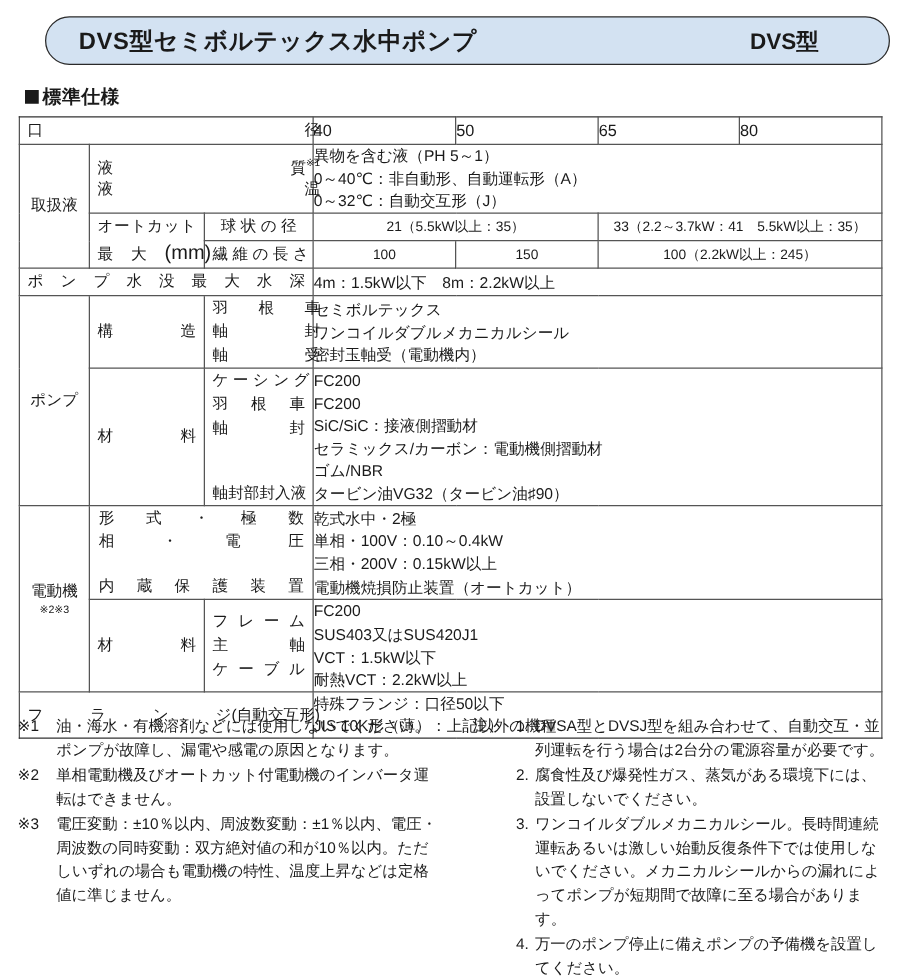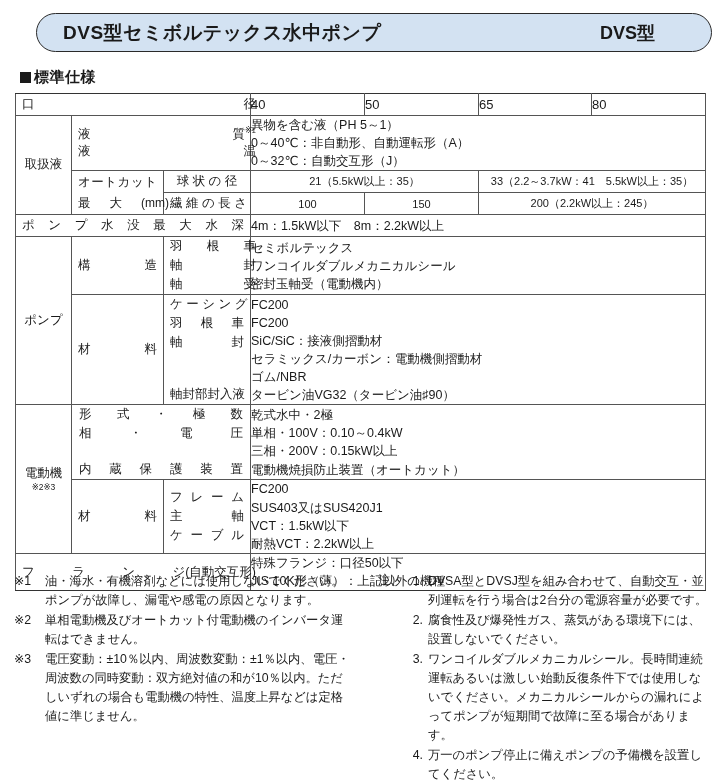--- a/index.html
+++ b/index.html
@@ -130,21 +130,21 @@
     text-align: center;
     padding: 2px 3px;
     font-size: 11px;
     white-space: nowrap;
   }
   .val-line { display: block; white-space: nowrap; }
   .hdr-num {
     font-size: 13px;
     padding: 3px 0;
   }
-  .small-unit { font-size: 12px; }
+  .small-unit { font-size: 16px; }
 
   
   .notes-left {
     position: absolute;
     left: 14px;
     top: 572px;
     width: 340px;
     font-size: 12.3px;
     line-height: 1.55;
   }
@@ -247,21 +247,21 @@
     <td colspan="2" class="val-center">21（5.5kW以上：35）</td>
     <td colspan="2" class="val-center">33（2.2～3.7kW：41　5.5kW以上：35）</td>
   </tr>
 
   <tr>
     <td class="dash-left">
       <div class="lbl lbl-center">繊 維 の 長 さ</div>
     </td>
     <td class="val-center">100</td>
     <td class="val-center">150</td>
-    <td colspan="2" class="val-center">200（2.2kW以上：245）</td>
+    <td colspan="2" class="val-center">100（2.2kW以上：245）</td>
   </tr>
 
   <tr>
     <td colspan="3">
       <div class="lbl lbl-justify">ポ ン プ 水 没 最 大 水 深</div>
     </td>
     <td colspan="4" class="val">4m：1.5kW以下　8m：2.2kW以上</td>
   </tr>
 
   <tr>

